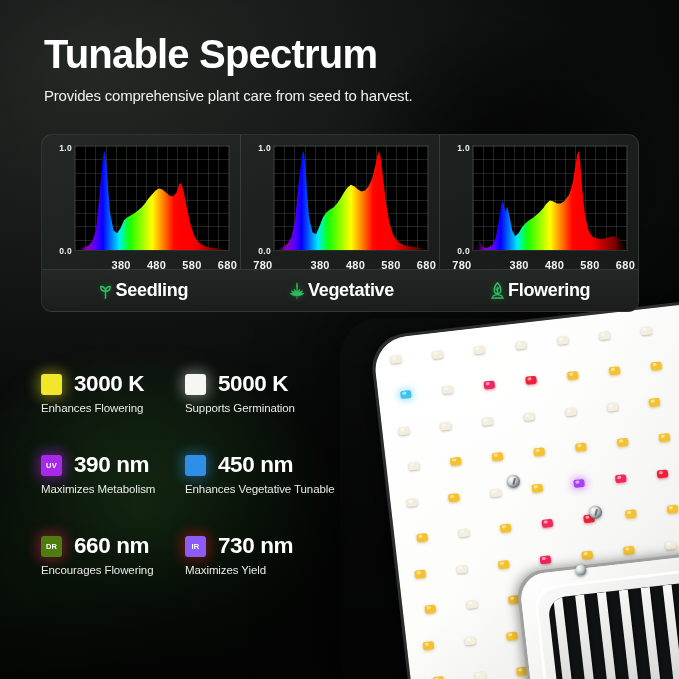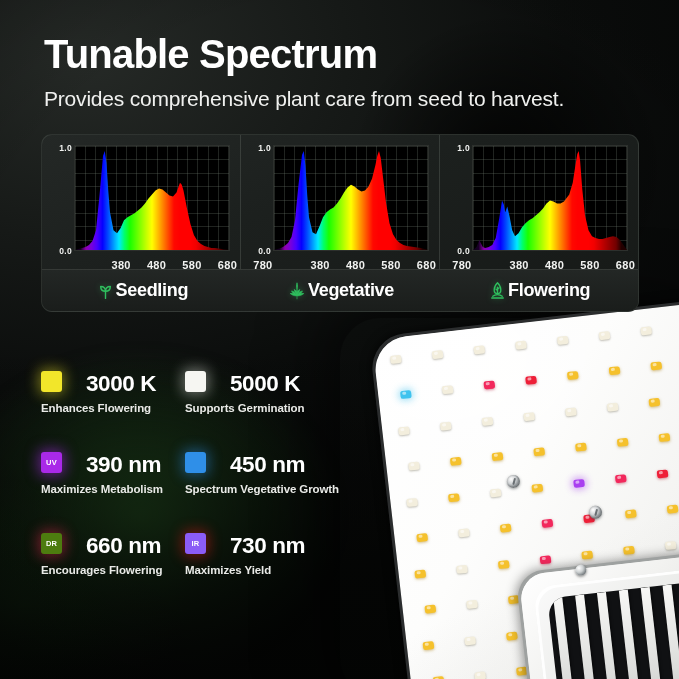--- a/index.html
+++ b/index.html
@@ -43,21 +43,21 @@
     pointer-events:none;
   }
 
   
   .header{ position:absolute; left:44px; top:33px; width:600px; z-index:6; }
   .title{
     font-size:40px; font-weight:700; color:#ffffff;
     letter-spacing:-.8px; line-height:1.08;
   }
   .subtitle{
-    margin-top:11px; font-size:21px; font-weight:400;
+    margin-top:11px; font-size:15px; font-weight:400;
     color:#f0f1ef; letter-spacing:-.2px;
   }
 
   
   .card{
     position:absolute; left:41px; top:134px; width:598px; height:178px;
     background:linear-gradient(160deg,#242826 0%,#1c201e 40%,#161917 100%);
     border:1px solid rgba(150,160,150,.17);
     border-radius:11px;
     z-index:6;
@@ -122,38 +122,38 @@
   .stage-label{
     font-size:18px; font-weight:700; color:#ffffff; letter-spacing:-.3px;
   }
 
   
   .specs{
     position:absolute; left:41px; top:371px; width:330px; z-index:7;
     display:grid; grid-template-columns:144px 186px; row-gap:38px;
   }
   .spec{ position:relative; }
-  .spec-top{ display:flex; align-items:flex-start; gap:24px; }
+  .spec-top{ display:flex; align-items:center; gap:12px; }
   .swatch{
     width:21px; height:21px; border-radius:3px; flex:none;
     display:flex; align-items:center; justify-content:center;
     font-size:7.5px; font-weight:700; color:#fff; letter-spacing:.2px;
   }
   .sw-3000{ background:#f2e62a; box-shadow:0 0 13px 3px rgba(230,220,40,.45); }
   .sw-5000{ background:#f6f6f2; box-shadow:0 0 13px 3px rgba(240,240,235,.40); }
   .sw-uv  { background:#a929e8; box-shadow:0 0 13px 3px rgba(165,40,230,.52); }
   .sw-450 { background:#2f8fe8; box-shadow:0 0 13px 3px rgba(45,140,230,.45); }
   .sw-dr  { background:#4d7c0f; box-shadow:0 0 13px 3px rgba(230,40,80,.45); }
   .sw-ir  { background:#8b5cf6; box-shadow:0 0 13px 3px rgba(225,25,25,.45); }
   .spec-value{
     font-size:22.5px; font-weight:700; color:#ffffff; letter-spacing:-.4px;
     white-space:nowrap;
   }
   .spec-desc{
-    margin-top:5px; font-size:11.5px; font-weight:700;
+    margin-top:5px; font-size:11.5px; font-weight:400;
     color:#e9eae7; letter-spacing:-.1px; white-space:nowrap;
   }
 
   
   .panel-stage{
     position:absolute; left:352px; top:330px; width:400px; height:400px; z-index:4;
   }
   .panel{
     position:absolute; left:20px; top:10px; width:400px; height:400px;
     transform:rotate(-6.5deg);
@@ -575,21 +575,21 @@
         <div class="swatch sw-uv">UV</div>
         <div class="spec-value">390 nm</div>
       </div>
       <div class="spec-desc">Maximizes Metabolism</div>
     </div>
     <div class="spec">
       <div class="spec-top">
         <div class="swatch sw-450"></div>
         <div class="spec-value">450 nm</div>
       </div>
-      <div class="spec-desc">Spectrum Vegetative Growth</div>
+      <div class="spec-desc">Enhances Vegetative Tunable</div>
     </div>
     <div class="spec">
       <div class="spec-top">
         <div class="swatch sw-dr">DR</div>
         <div class="spec-value">660 nm</div>
       </div>
       <div class="spec-desc">Encourages Flowering</div>
     </div>
     <div class="spec">
       <div class="spec-top">

